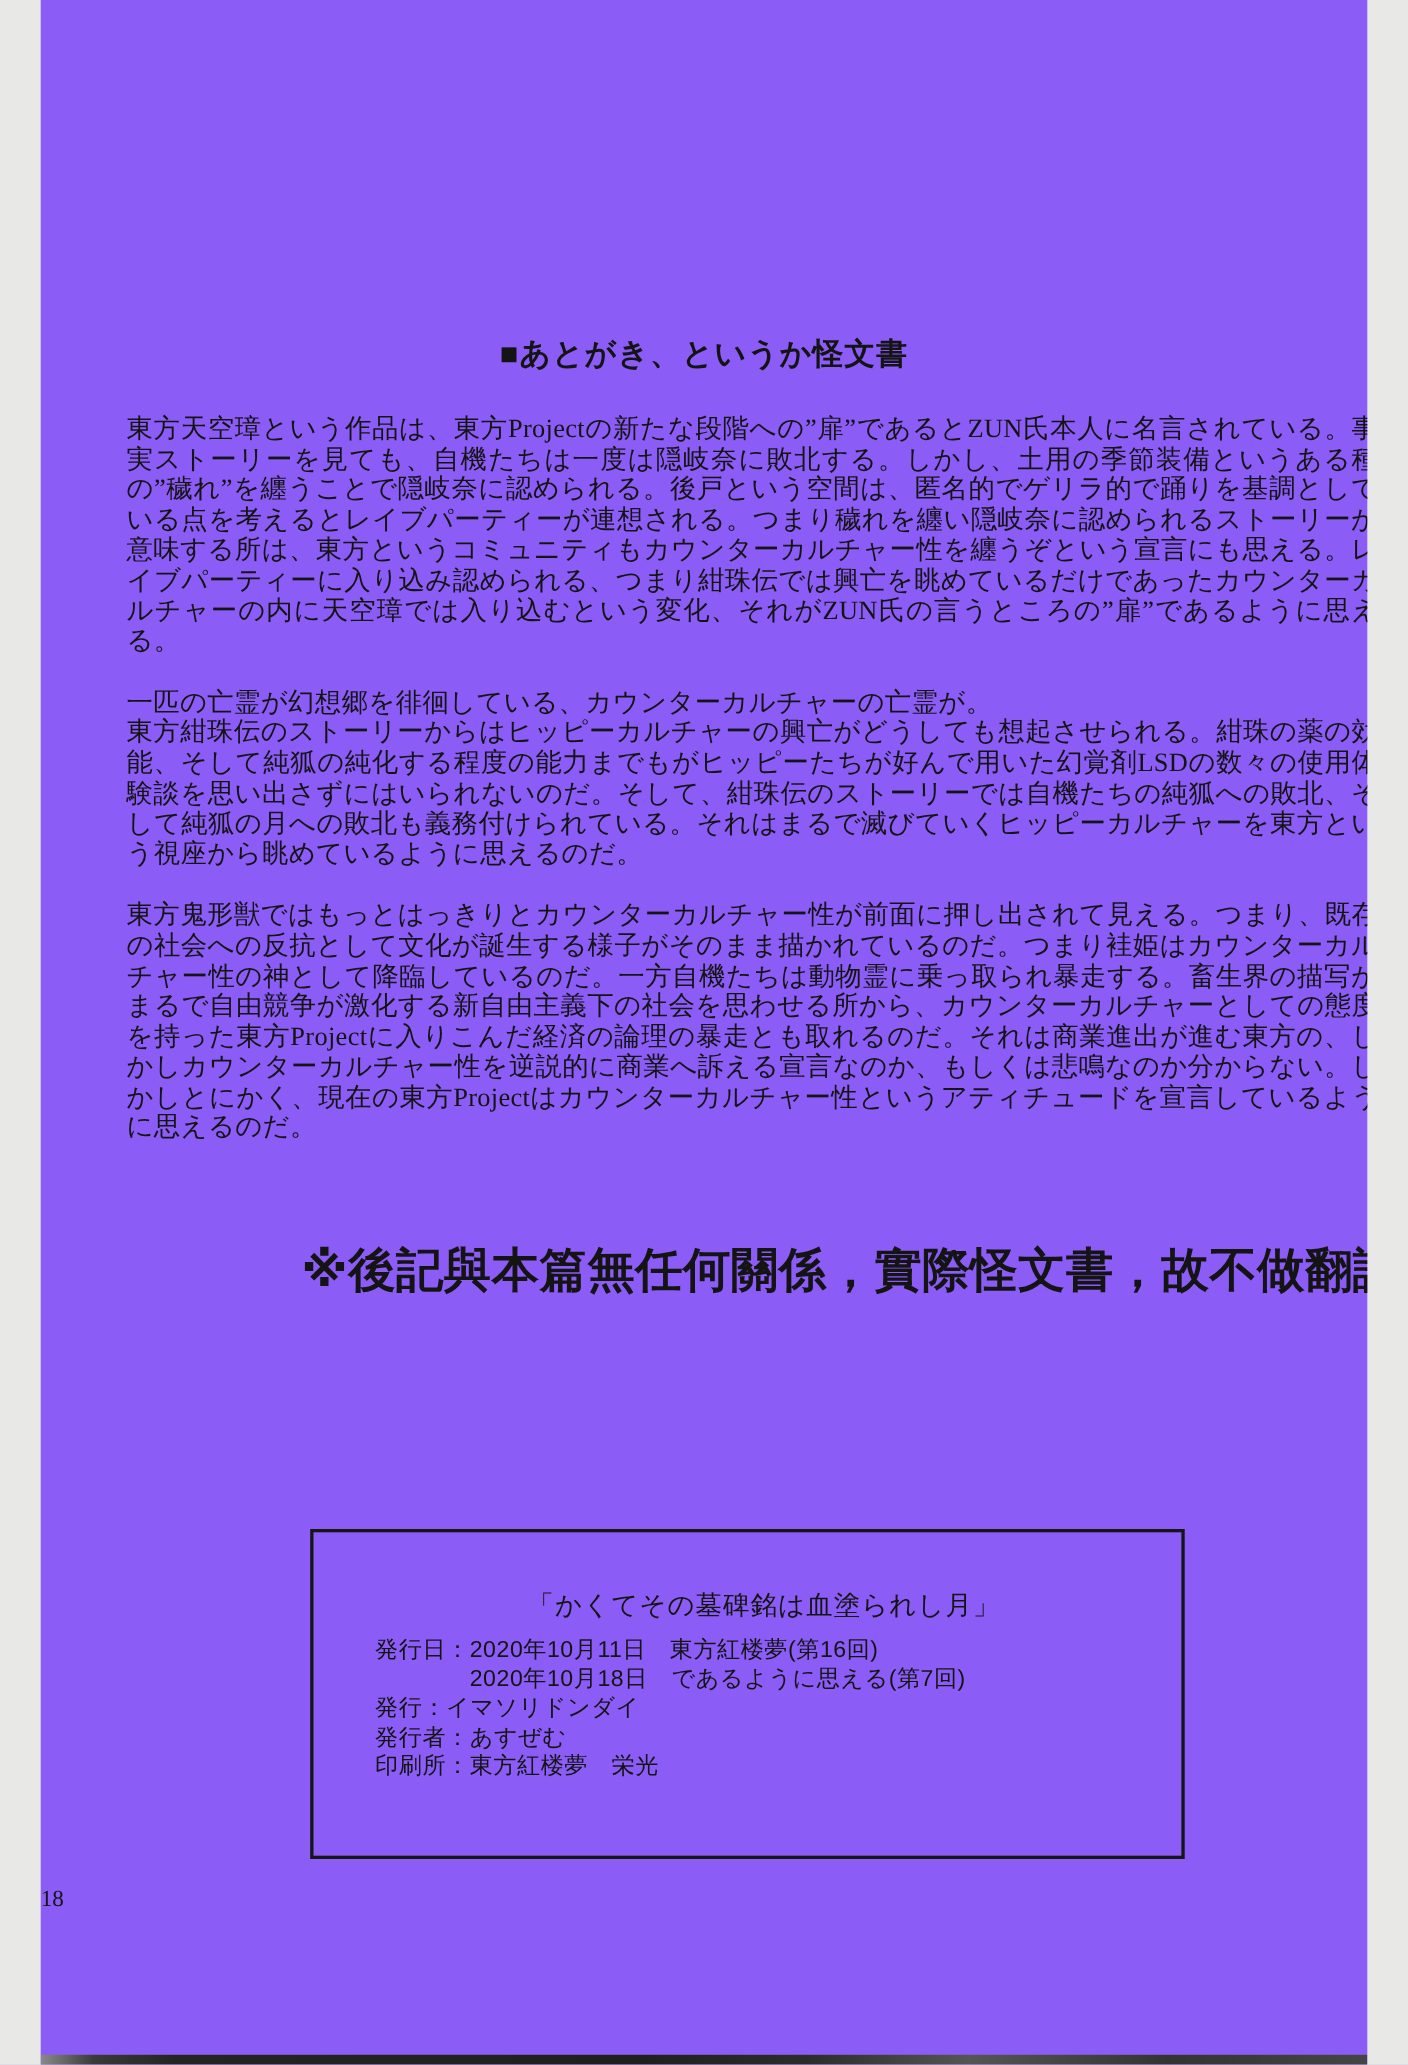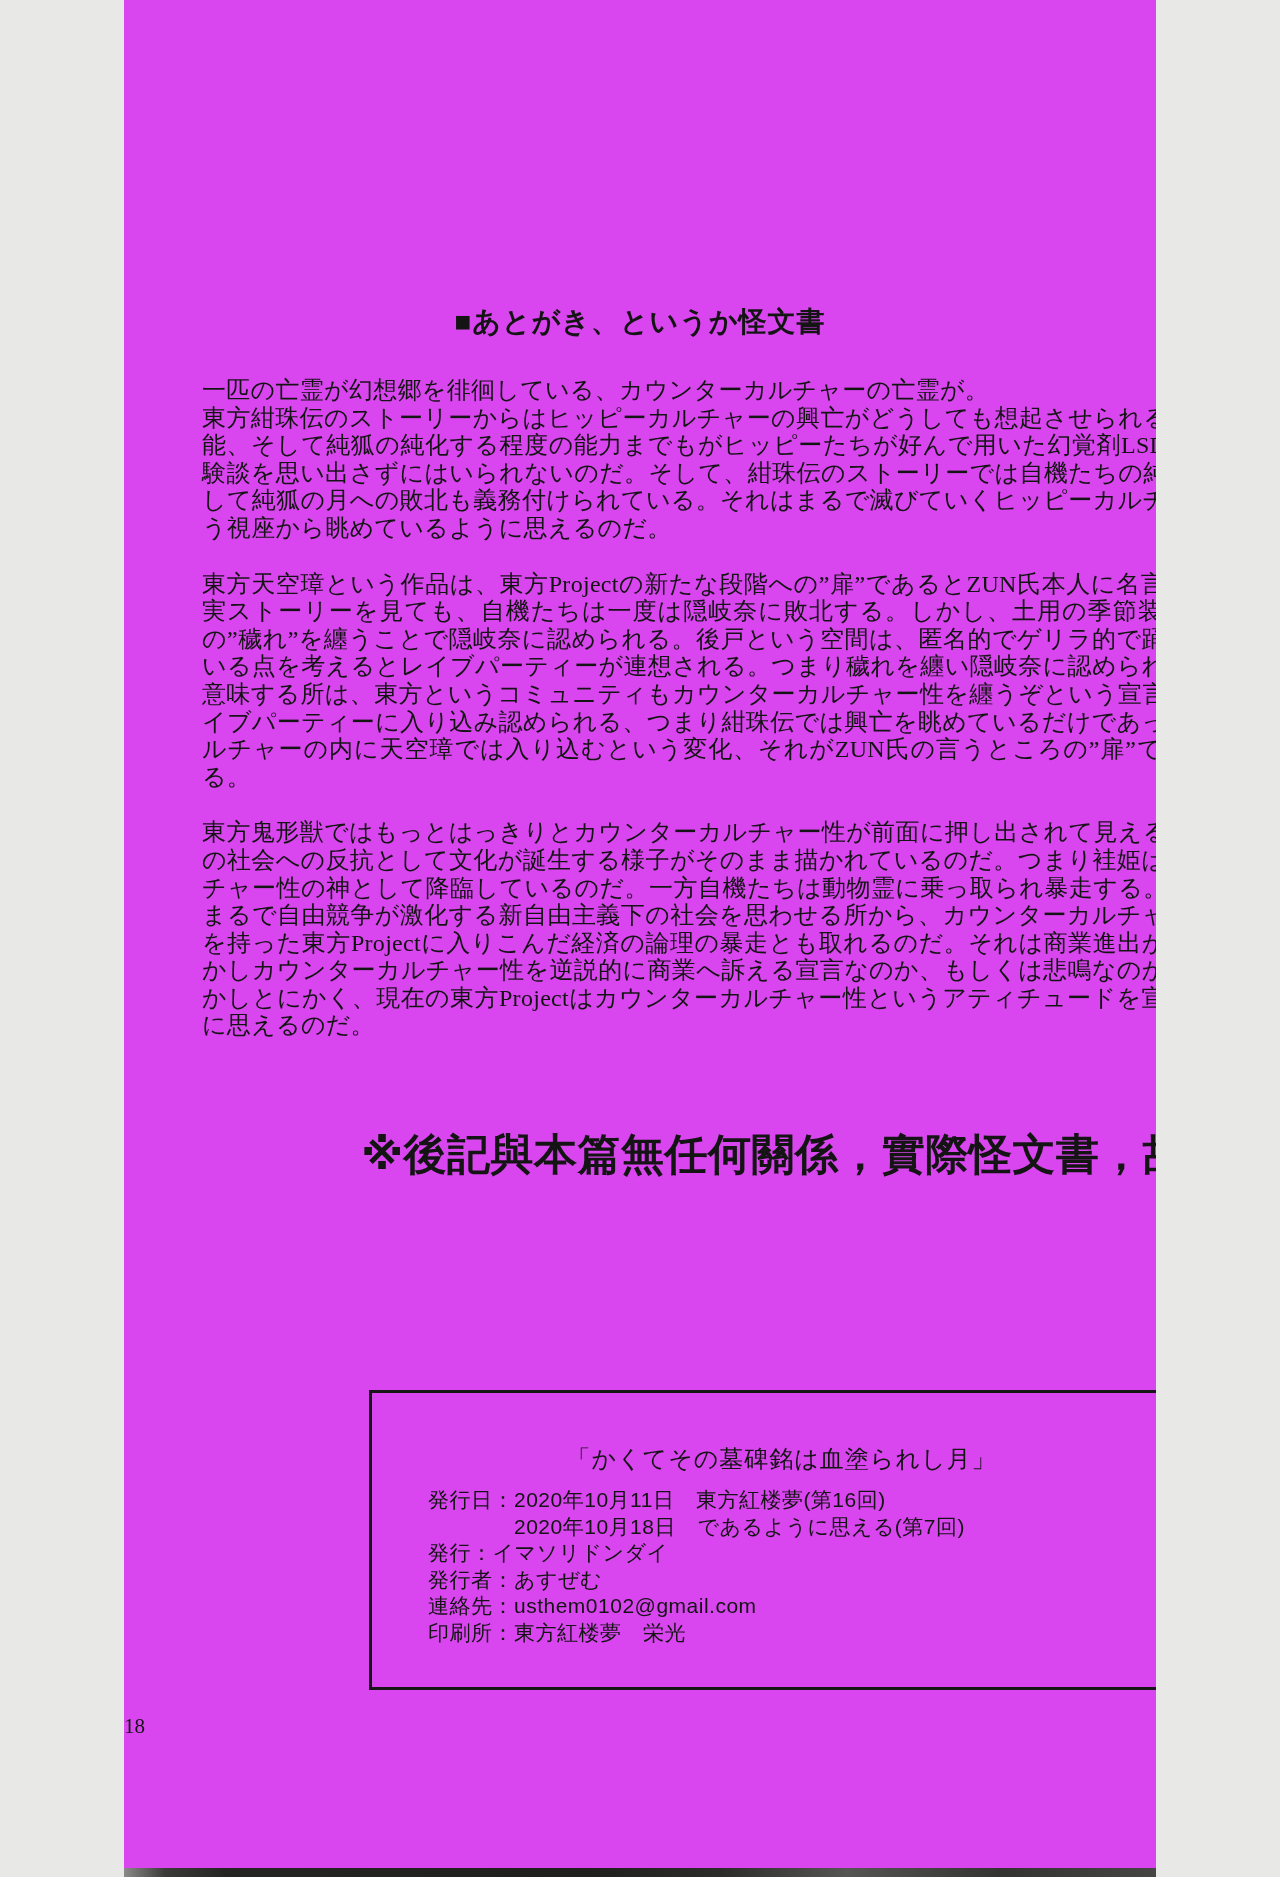--- a/index.html
+++ b/index.html
@@ -1,21 +1,21 @@
 <!DOCTYPE html>
 <html><head>
 <meta charset="utf-8">
 <style>
   html, body { margin: 0; padding: 0; background: #e8e8e6; }
   .page {
     position: relative;
-    width: 1032px;
+    width: 1206px;
     height: 1877px;
     margin: 0 auto;
-    background: #d946ef;
+    background: #8b5cf6;
     color: #141414;
     font-family: "Liberation Serif", "DejaVu Serif", serif;
     overflow: hidden;
   }
   .heading {
     position: absolute;
     top: 303px;
     left: 0;
     width: 100%;
     margin: 0;
@@ -92,41 +92,40 @@
 </style>
 </head>
 <body>
 
 <div class="page">
 
   <h1 class="heading">■あとがき、というか怪文書</h1>
 
   <div class="body-text">
       <div class="para">
+        <div class="block">東方天空璋という作品は、東方Projectの新たな段階への”扉”であるとZUN氏本人に名言されている。事実ストーリーを見ても、自機たちは一度は隠岐奈に敗北する。しかし、土用の季節装備というある種の”穢れ”を纏うことで隠岐奈に認められる。後戸という空間は、匿名的でゲリラ的で踊りを基調としている点を考えるとレイブパーティーが連想される。つまり穢れを纏い隠岐奈に認められるストーリーが意味する所は、東方というコミュニティもカウンターカルチャー性を纏うぞという宣言にも思える。レイブパーティーに入り込み認められる、つまり紺珠伝では興亡を眺めているだけであったカウンターカルチャーの内に天空璋では入り込むという変化、それがZUN氏の言うところの”扉”であるように思える。</div>
+      </div>
+      <div class="para">
         <div class="block">一匹の亡霊が幻想郷を徘徊している、カウンターカルチャーの亡霊が。</div>
         <div class="block">東方紺珠伝のストーリーからはヒッピーカルチャーの興亡がどうしても想起させられる。紺珠の薬の効能、そして純狐の純化する程度の能力までもがヒッピーたちが好んで用いた幻覚剤LSDの数々の使用体験談を思い出さずにはいられないのだ。そして、紺珠伝のストーリーでは自機たちの純狐への敗北、そして純狐の月への敗北も義務付けられている。それはまるで滅びていくヒッピーカルチャーを東方という視座から眺めているように思えるのだ。</div>
-      </div>
-      <div class="para">
-        <div class="block">東方天空璋という作品は、東方Projectの新たな段階への”扉”であるとZUN氏本人に名言されている。事実ストーリーを見ても、自機たちは一度は隠岐奈に敗北する。しかし、土用の季節装備というある種の”穢れ”を纏うことで隠岐奈に認められる。後戸という空間は、匿名的でゲリラ的で踊りを基調としている点を考えるとレイブパーティーが連想される。つまり穢れを纏い隠岐奈に認められるストーリーが意味する所は、東方というコミュニティもカウンターカルチャー性を纏うぞという宣言にも思える。レイブパーティーに入り込み認められる、つまり紺珠伝では興亡を眺めているだけであったカウンターカルチャーの内に天空璋では入り込むという変化、それがZUN氏の言うところの”扉”であるように思える。</div>
       </div>
       <div class="para">
         <div class="block">東方鬼形獣ではもっとはっきりとカウンターカルチャー性が前面に押し出されて見える。つまり、既存の社会への反抗として文化が誕生する様子がそのまま描かれているのだ。つまり袿姫はカウンターカルチャー性の神として降臨しているのだ。一方自機たちは動物霊に乗っ取られ暴走する。畜生界の描写がまるで自由競争が激化する新自由主義下の社会を思わせる所から、カウンターカルチャーとしての態度を持った東方Projectに入りこんだ経済の論理の暴走とも取れるのだ。それは商業進出が進む東方の、しかしカウンターカルチャー性を逆説的に商業へ訴える宣言なのか、もしくは悲鳴なのか分からない。しかしとにかく、現在の東方Projectはカウンターカルチャー性というアティチュードを宣言しているように思えるのだ。</div>
       </div>
     </div>
 
   <div class="notice">※後記與本篇無任何關係，實際怪文書，故不做翻譯。</div>
 
   <div class="colophon">
     <div class="colophon-title">「かくてその墓碑銘は血塗られし月」</div>
     <div class="colophon-rows">
         <div>発行日：2020年10月11日　東方紅楼夢(第16回)</div>
         <div>　　　　2020年10月18日　であるように思える(第7回)</div>
         <div>発行：イマソリドンダイ</div>
         <div>発行者：あすぜむ</div>
-        <div>連絡先：usthem0102@gmail.com</div>
         <div>印刷所：東方紅楼夢　栄光</div>
       </div>
   </div>
 
   <div class="page-number">18</div>
 
   <div class="scan-edge"></div>
 
 </div>
 

